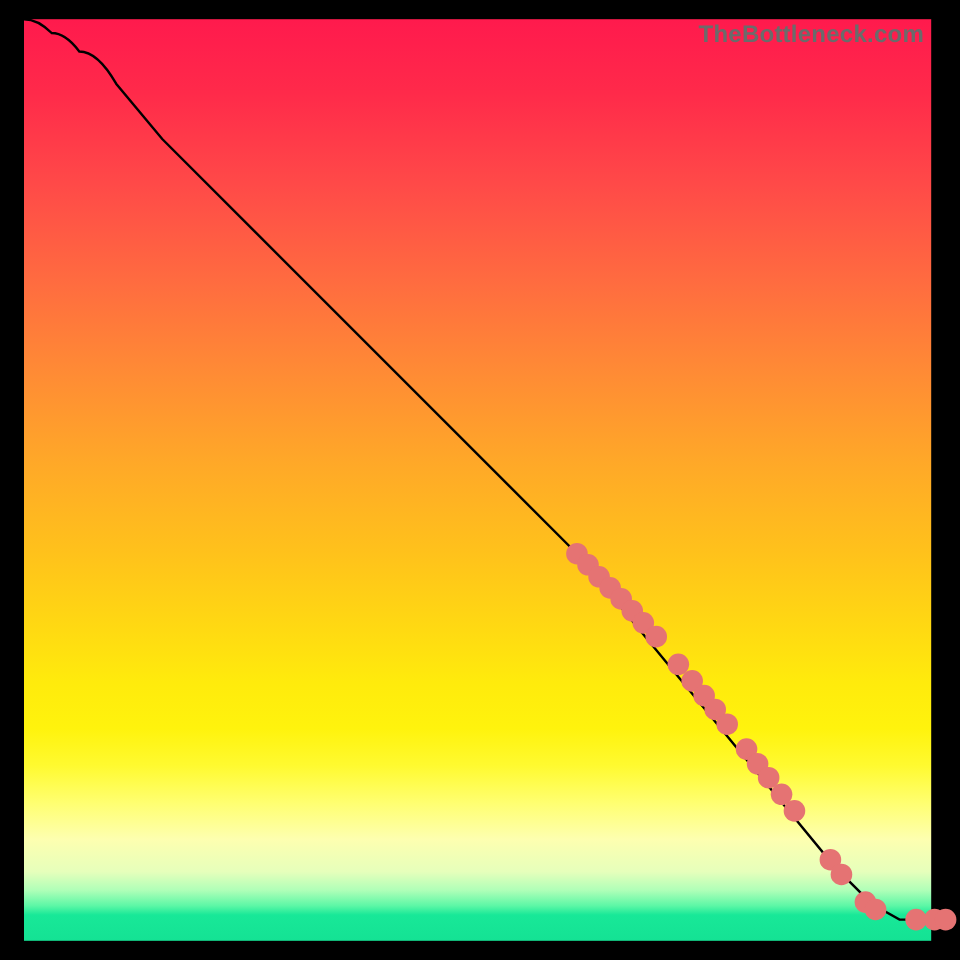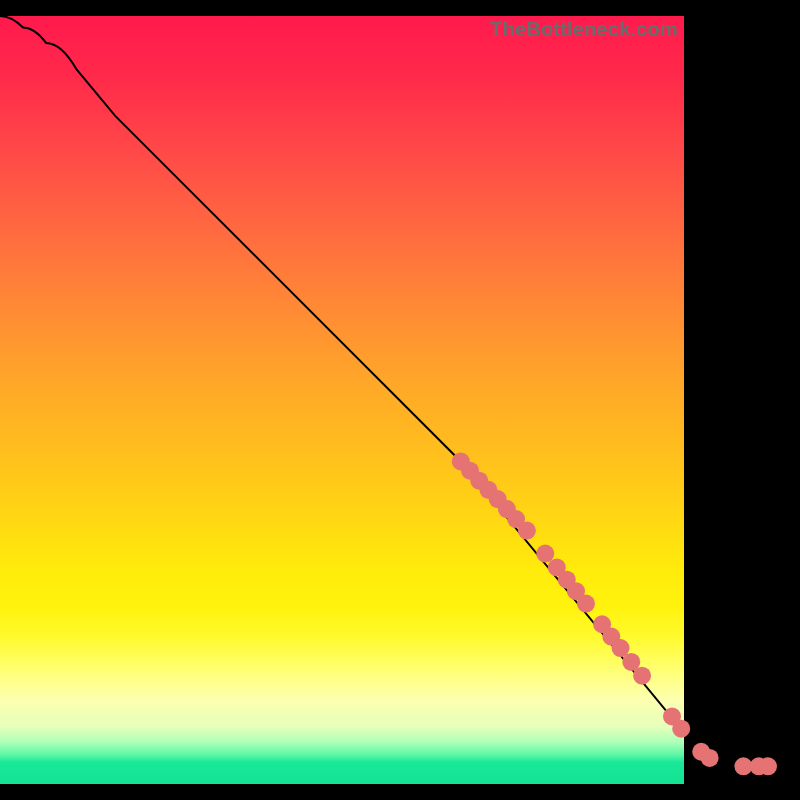--- a/index.html
+++ b/index.html
@@ -5,23 +5,23 @@
   * { margin: 0; padding: 0; box-sizing: border-box; }
   html, body { width: 800px; height: 800px; overflow: hidden; background: #000; }
   .frame {
     position: relative;
     width: 800px;
     height: 800px;
     background: #000;
   }
   .plot-area {
     position: absolute;
-    left: 0;
+    left: 20px;
     top: 16px;
-    width: 684px;
+    width: 756px;
     height: 768px;
     background: linear-gradient(to bottom,
       #ff1a4d 0%,
       #ff2a4a 8%,
       #ff4a48 18%,
       #ff6a40 28%,
       #ff8a35 38%,
       #ffa828 48%,
       #ffc21b 58%,
       #ffd912 66%,

